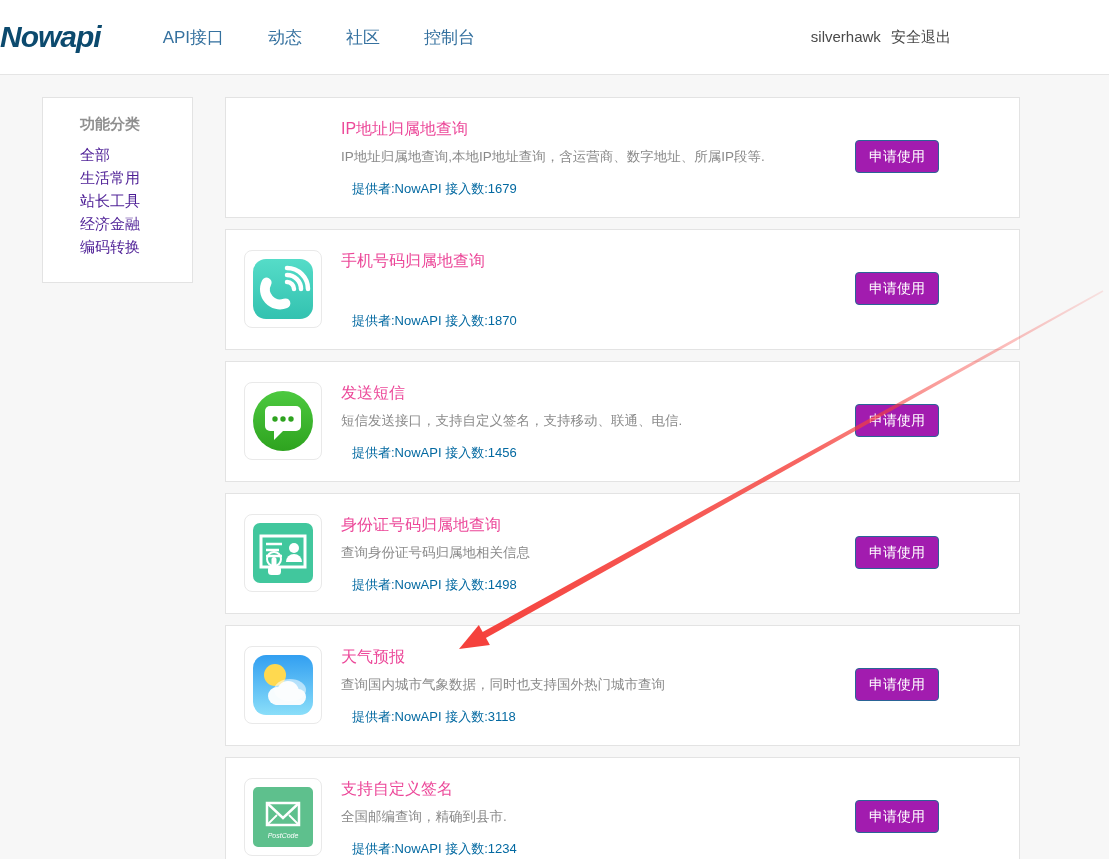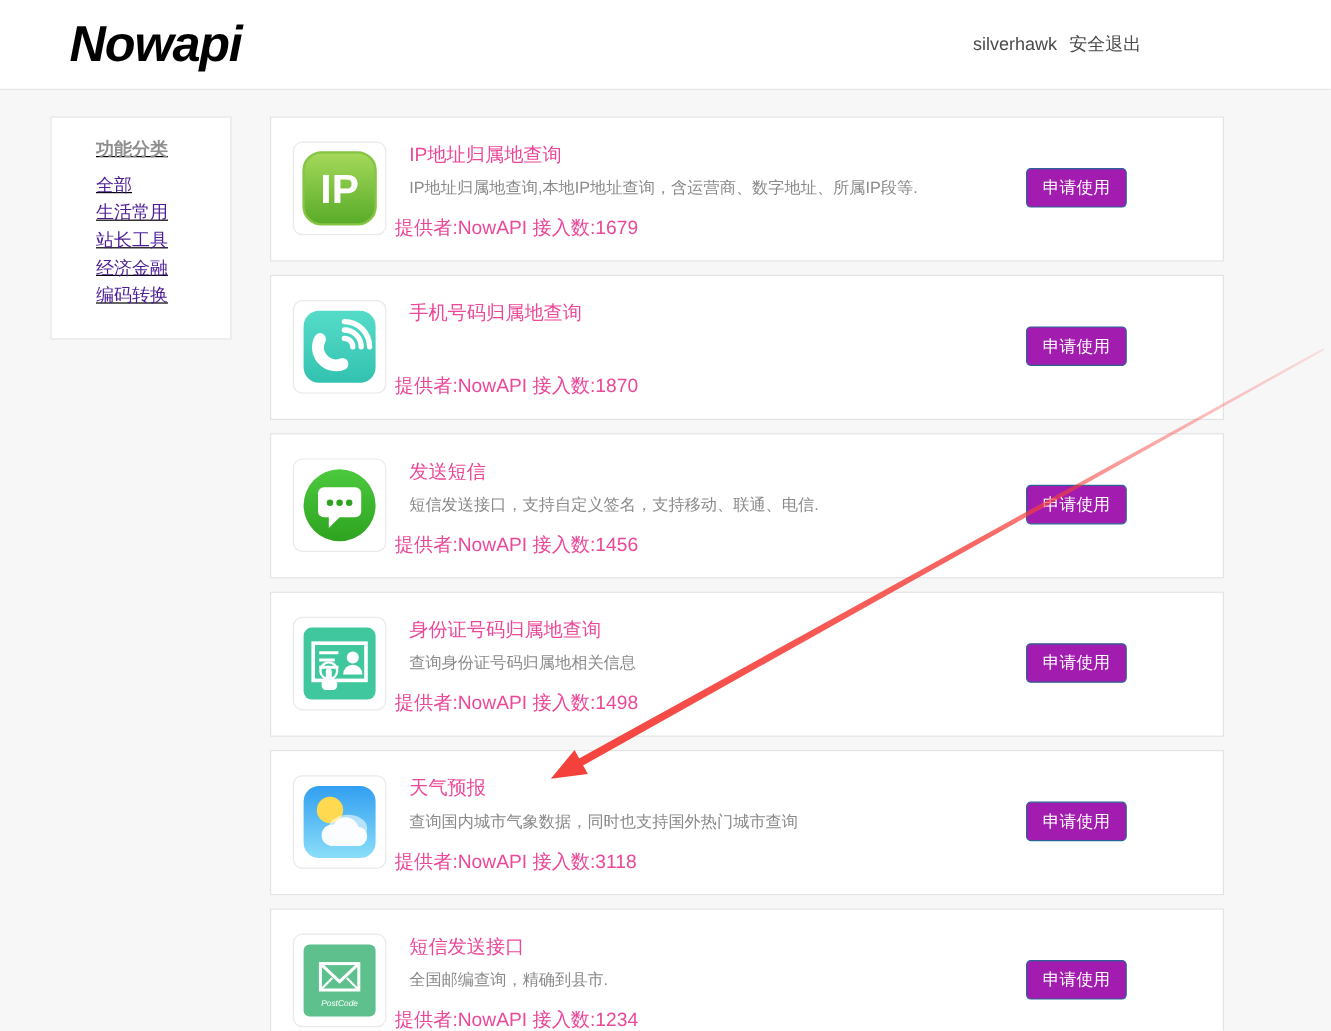--- a/index.html
+++ b/index.html
@@ -9,101 +9,94 @@
     background:#f7f7f7;
     font-family:"Liberation Sans","DejaVu Sans",sans-serif;
   }
   
   .header {
     position:relative; height:75px; background:#ffffff;
     border-bottom:1px solid #e5e5e5;
     display:flex; align-items:center;
   }
   .logo {
-    margin-left:58px; font-size:42px; font-weight:bold; font-style:italic;
-    color:#000000; letter-spacing:-1px; cursor:pointer; user-select:none;
+    font-size:30px; font-weight:bold; font-style:italic;
+    color:#0c4a6e; letter-spacing:-1px; cursor:pointer; user-select:none;
   }
   .nav { display:flex; margin-left:62px; gap:44px; }
   .nav a { font-size:17px; color:#35719f; text-decoration:none; cursor:pointer; }
   .userbox { margin-left:auto; margin-right:158px; font-size:15px; color:#4a4a4a; }
   .userbox .uname { color:#4a4a4a; }
   .userbox .logout { color:#4a4a4a; margin-left:6px; text-decoration:none; cursor:pointer;font-family:Liberation Mono, monospace; }
   
   .main { position:relative; width:100%; height:784px; }
   .sidebar {
     position:absolute; left:42px; top:22px; width:151px;
     background:#fff; border:1px solid #e3e3e3;
     padding:17px 10px 24px 37px;
-    text-decoration:underline;
   }
   .sidebar .cat-title { font-size:15px; font-weight:bold; color:#8f8f8f; margin-bottom:9px; }
   .sidebar a { display:block; font-size:15px; line-height:23px; color:#4c1d95; text-decoration:none; cursor:pointer; }
   .cards { position:absolute; left:225px; top:22px; width:795px; }
   .card {
     position:relative; height:121px; margin-bottom:11px;
     background:#fff; border:1px solid #e3e3e3;
   }
   .icon-box {
     position:absolute; left:18px; top:20px; width:78px; height:78px;
     background:#fff; border:1px solid #e9e9e9; border-radius:8px;
     display:flex; align-items:center; justify-content:center;
   }
   .card-title {
     position:absolute; left:115px; top:21px;
     font-size:16px; color:#ec4899; text-decoration:none; cursor:pointer;
   }
   .card-desc { position:absolute; left:115px; top:50px; font-size:13.5px; color:#8a8a8a; }
-  .card-meta { position:absolute; left:103px; top:82px; font-size:16px; color:#ec4899; }
+  .card-meta { position:absolute; left:126px; top:82px; font-size:13px; color:#0369a1; }
   .apply-btn {
     position:absolute; right:80px; top:42px; width:84px; height:33px;
     background:#a21caf; border:1px solid #2a6496; border-radius:4px;
     color:#ffffff; font-size:14px; cursor:pointer;
   }
   
   #annotation-svg {
     position:absolute; left:0; top:0; width:1109px; height:859px;
     pointer-events:none; z-index:20;
   }
 </style>
 </head>
 <body>
 
 <div class="header">
   <div class="logo">Nowapi</div>
+  <div class="nav" id="main-nav">
+      <a href="#">API接口</a>
+      <a href="#">动态</a>
+      <a href="#">社区</a>
+      <a href="#">控制台</a>
+    </div>
   <div class="userbox">
     <span class="uname">silverhawk</span>
     <a class="logout" href="#">安全退出</a>
   </div>
 </div>
 
 <div class="main">
   <div class="sidebar">
     <div class="cat-title">功能分类</div>
     <div id="sidebar-items">
         <a href="#">全部</a>
         <a href="#">生活常用</a>
         <a href="#">站长工具</a>
         <a href="#">经济金融</a>
         <a href="#">编码转换</a>
       </div>
   </div>
   <div class="cards" id="card-list">
       <div class="card">
-    <div class="icon-box">
-      <svg class="icon" width="64" height="64" viewBox="0 0 64 64">
-    <defs>
-              <linearGradient id="g0" x1="0" y1="0" x2="0" y2="1">
-      <stop offset="0" stop-color="#a6d95b"></stop>
-                <stop offset="1" stop-color="#57ab28"></stop>
-              </linearGradient>
-            </defs>
-    <rect x="2" y="2" width="60" height="60" rx="15" fill="url(#g0)" stroke="#86c443" stroke-width="2"></rect>
-    <text x="32" y="44" text-anchor="middle" font-size="34" font-weight="bold" font-family="Liberation Sans,sans-serif" fill="#ffffff">IP</text>
-          </svg>
-    </div>
     <a class="card-title" href="#">IP地址归属地查询</a>
     <div class="card-desc">IP地址归属地查询,本地IP地址查询，含运营商、数字地址、所属IP段等.</div>
     <div class="card-meta">提供者:NowAPI  接入数:1679</div>
     <button class="apply-btn">申请使用</button>
   </div>
       <div class="card">
     <div class="icon-box">
       <svg class="icon" width="64" height="64" viewBox="0 0 64 64">
     <defs>
               <linearGradient id="g1" x1="0" y1="0" x2="0" y2="1">
@@ -196,21 +189,21 @@
       <div class="card">
     <div class="icon-box">
       <svg class="icon" width="64" height="64" viewBox="0 0 64 64">
     <rect x="2" y="2" width="60" height="60" rx="5" fill="#5ec08d"></rect>
     <rect x="16" y="18" width="32" height="22" fill="none" stroke="#fff" stroke-width="2.5"></rect>
     <path d="M16 18 L32 33 L48 18" fill="none" stroke="#fff" stroke-width="2.5"></path>
     <path d="M16 40 L26 30 M48 40 L38 30" fill="none" stroke="#fff" stroke-width="1.8"></path>
     <text x="32" y="53" text-anchor="middle" font-size="7" font-style="italic" font-family="Liberation Sans,sans-serif" fill="#ffffff">PostCode</text>
           </svg>
     </div>
-    <a class="card-title" href="#">短信发送接口</a>
+    <a class="card-title" href="#">支持自定义签名</a>
     <div class="card-desc">全国邮编查询，精确到县市.</div>
     <div class="card-meta">提供者:NowAPI  接入数:1234</div>
     <button class="apply-btn">申请使用</button>
   </div>
     </div>
 </div>
 
 <svg id="annotation-svg">
     <defs>
       <linearGradient id="arrowFade" gradientUnits="userSpaceOnUse" x1="1103" y1="291" x2="459" y2="649">

